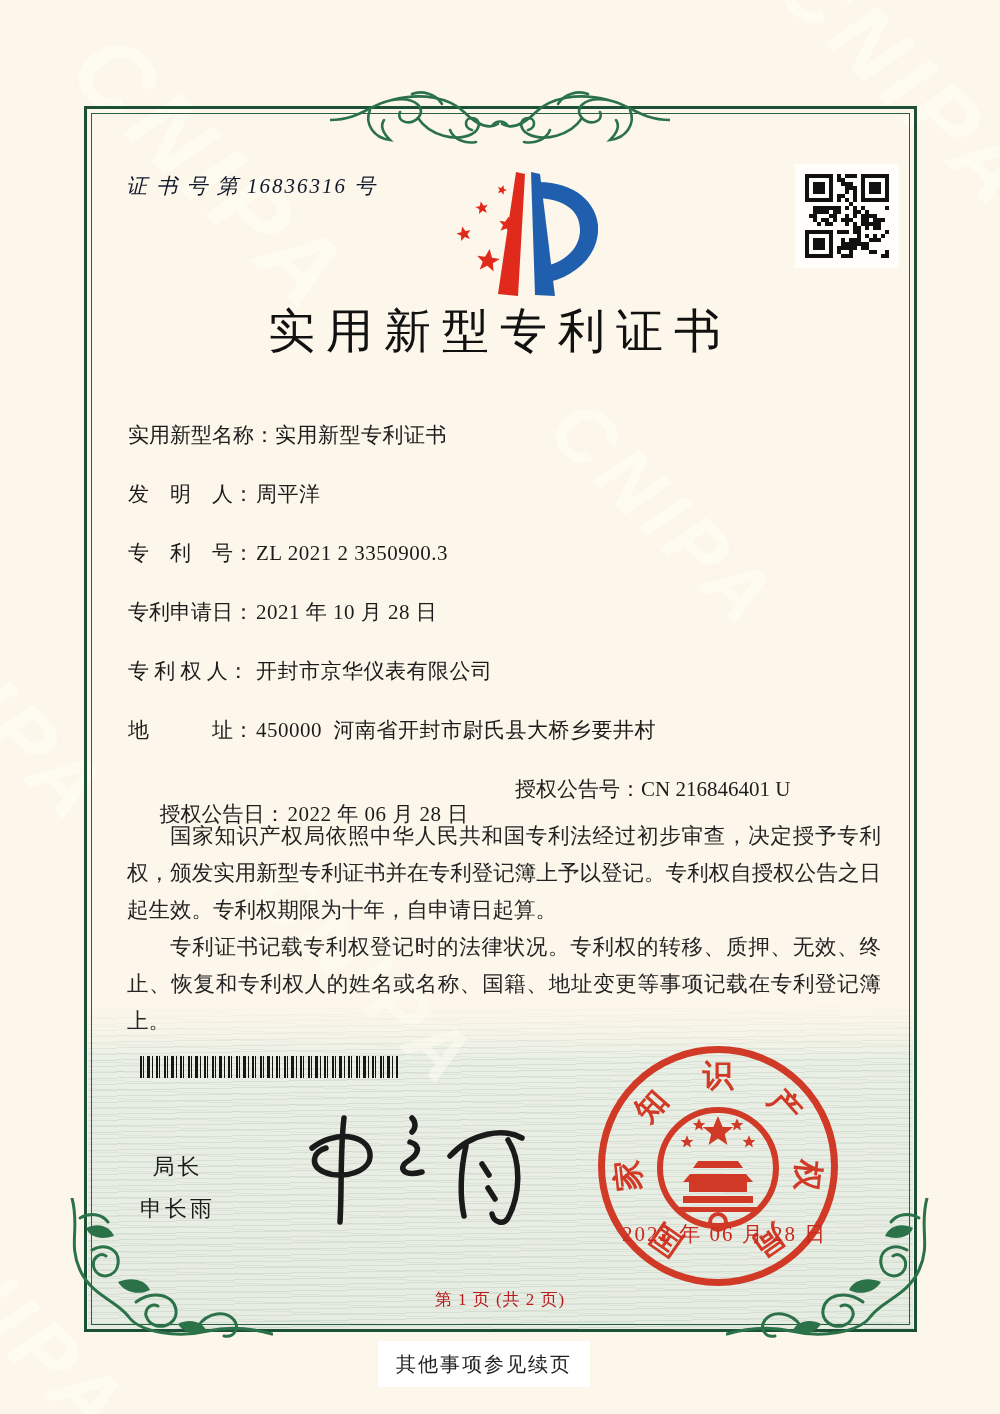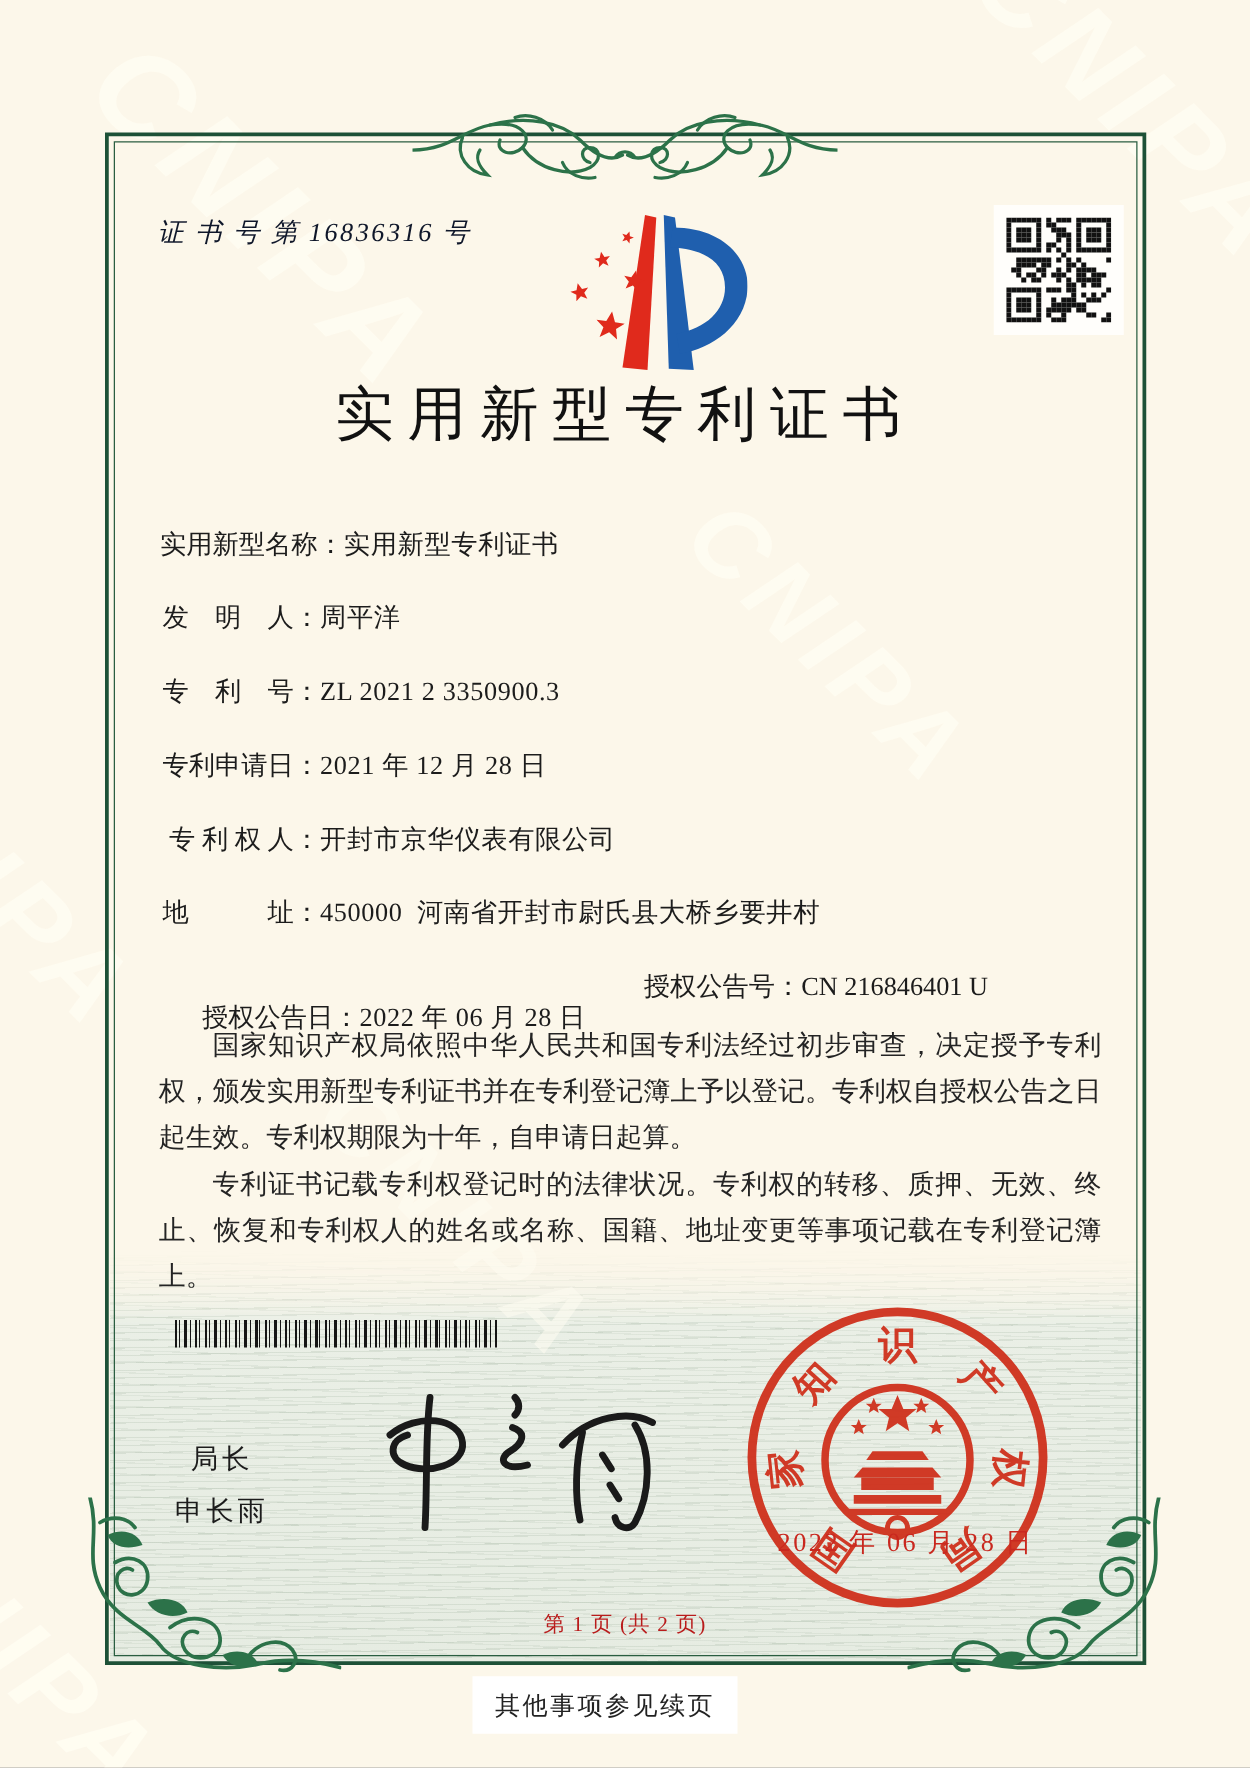--- a/index.html
+++ b/index.html
@@ -31,21 +31,21 @@
   .cert-no{position:absolute;left:126px;top:172px;z-index:5;font-size:21px;color:#0f172a;letter-spacing:2px;font-style:italic;}
   .qr-patch{position:absolute;left:795px;top:164px;width:104px;height:104px;background:#fffefb;z-index:5;}
   .qr-patch svg{position:absolute;left:10px;top:10px;}
   .logo{position:absolute;left:428px;top:168px;z-index:5;}
   .title{position:absolute;left:0;top:300px;width:100%;z-index:5;text-align:center;
          font-size:47px;font-weight:400;color:#111;letter-spacing:11px;}
 
   
   .fields{position:absolute;left:128px;top:421px;width:760px;z-index:5;font-size:21px;color:#1c1c1c;}
   .frow{position:relative;height:59px;white-space:pre;}
-  .flabel{display:inline-block;min-width:128px;text-align:right;}
+  .flabel{display:inline-block;min-width:128px;}
   .fvalue{letter-spacing:.5px;}
   .grant2{position:absolute;left:387px;top:0;white-space:pre;}
 
   
   .paras{position:absolute;left:127px;top:818px;width:754px;z-index:5;font-size:21.5px;
          line-height:37px;color:#242424;text-align:justify;}
   .paras p{margin:0;text-indent:2em;}
 
   
   .barcode{position:absolute;left:140px;top:1056px;width:258px;height:22px;z-index:5;
@@ -375,21 +375,21 @@
     <use href="#star5" transform="translate(36,66) scale(0.48) rotate(-14)" fill="#e02a1c"></use>
     <use href="#star5" transform="translate(60,93) scale(0.75) rotate(8)" fill="#e02a1c"></use>
   </svg>
 
   <div class="title">实用新型专利证书</div>
 
   <div class="fields">
     <div class="frow"><span class="flabel">实用新型名称：</span><span class="fvalue">实用新型专利证书</span></div>
     <div class="frow"><span class="flabel">发　明　人：</span><span class="fvalue">周平洋</span></div>
     <div class="frow"><span class="flabel">专　利　号：</span><span class="fvalue">ZL 2021 2 3350900.3</span></div>
-    <div class="frow"><span class="flabel">专利申请日：</span><span class="fvalue">2021 年 12 月 28 日</span></div>
+    <div class="frow"><span class="flabel">专利申请日：</span><span class="fvalue">2021 年 10 月 28 日</span></div>
     <div class="frow"><span class="flabel">专 利 权 人：</span><span class="fvalue">开封市京华仪表有限公司</span></div>
     <div class="frow"><span class="flabel">地　　　址：</span><span class="fvalue">450000  河南省开封市尉氏县大桥乡要井村</span></div>
     <div class="frow">
       <span class="flabel">授权公告日：</span><span class="fvalue">2022 年 06 月 28 日</span>
       <span class="grant2"><span>授权公告号：</span><span>CN 216846401 U</span></span>
     </div>
   </div>
 
   <div class="paras">
     <p>国家知识产权局依照中华人民共和国专利法经过初步审查，决定授予专利权，颁发实用新型专利证书并在专利登记簿上予以登记。专利权自授权公告之日起生效。专利权期限为十年，自申请日起算。</p>

